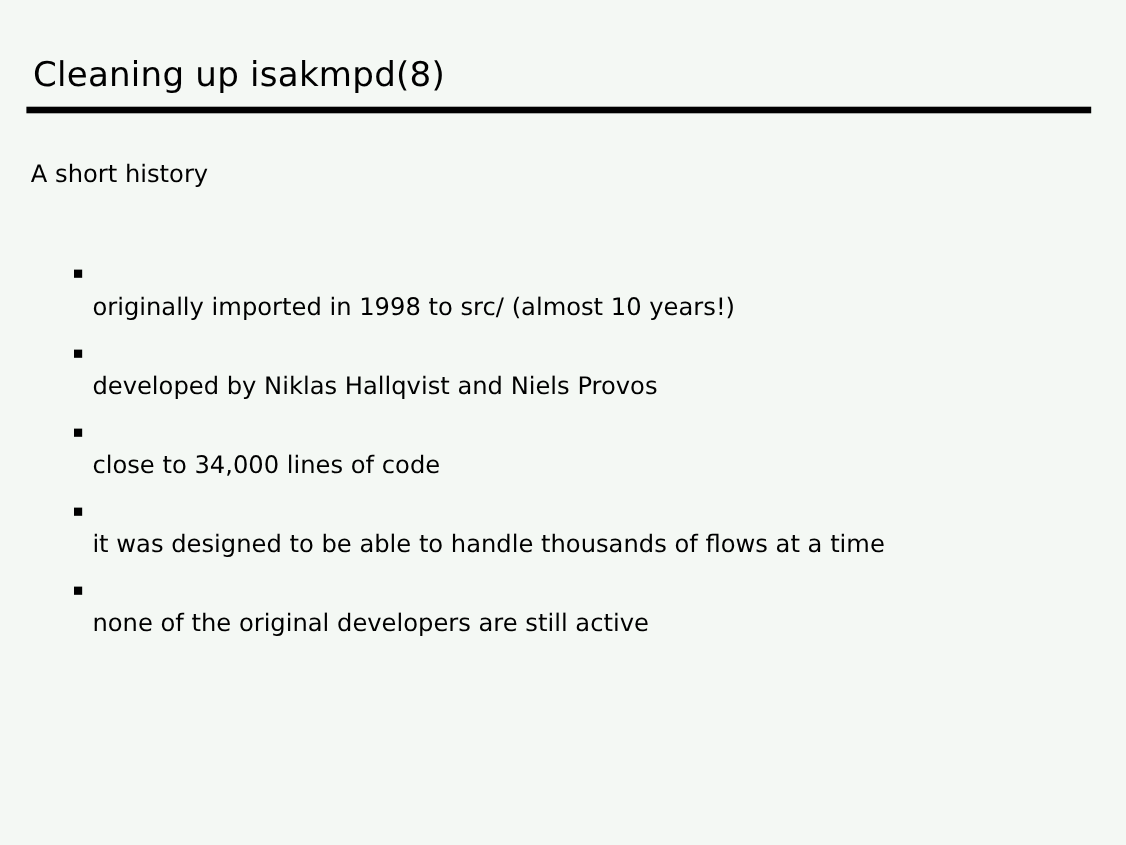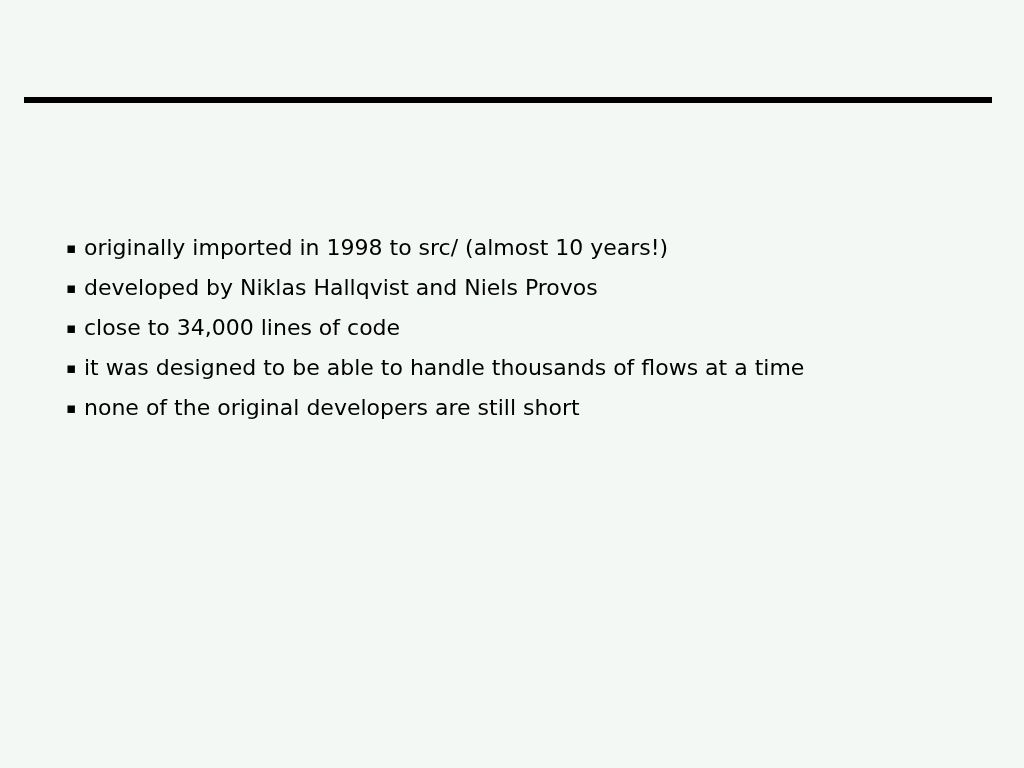--- a/index.html
+++ b/index.html
@@ -62,30 +62,33 @@
   .bullet-marker {
     flex: 0 0 auto;
     width: 18px;
     font-size: 15px;
     line-height: 40px;
     color: #000000;
   }
   .bullet-text {
     flex: 1 1 auto;
     max-width: 865px;
+    margin-top: 32px;
   }
 </style>
 </head>
 <body>
 
 <div class="slide">
 
+  <div class="slide-title">Cleaning up isakmpd(8)</div>
 
   <div class="title-rule"></div>
 
+  <div class="subhead">A short history</div>
 
   <div class="bullet-list">
 
     <div class="bullet-item">
       <span class="bullet-marker">▪</span>
       <span class="bullet-text">originally imported in 1998 to src/ (almost 10 years!)</span>
     </div>
 
     <div class="bullet-item">
       <span class="bullet-marker">▪</span>
@@ -97,18 +100,18 @@
       <span class="bullet-text">close to 34,000 lines of code</span>
     </div>
 
     <div class="bullet-item">
       <span class="bullet-marker">▪</span>
       <span class="bullet-text">it was designed to be able to handle thousands of flows at a time</span>
     </div>
 
     <div class="bullet-item">
       <span class="bullet-marker">▪</span>
-      <span class="bullet-text">none of the original developers are still short</span>
+      <span class="bullet-text">none of the original developers are still active</span>
     </div>
 
   </div>
 
 </div>
 
 </body></html>

